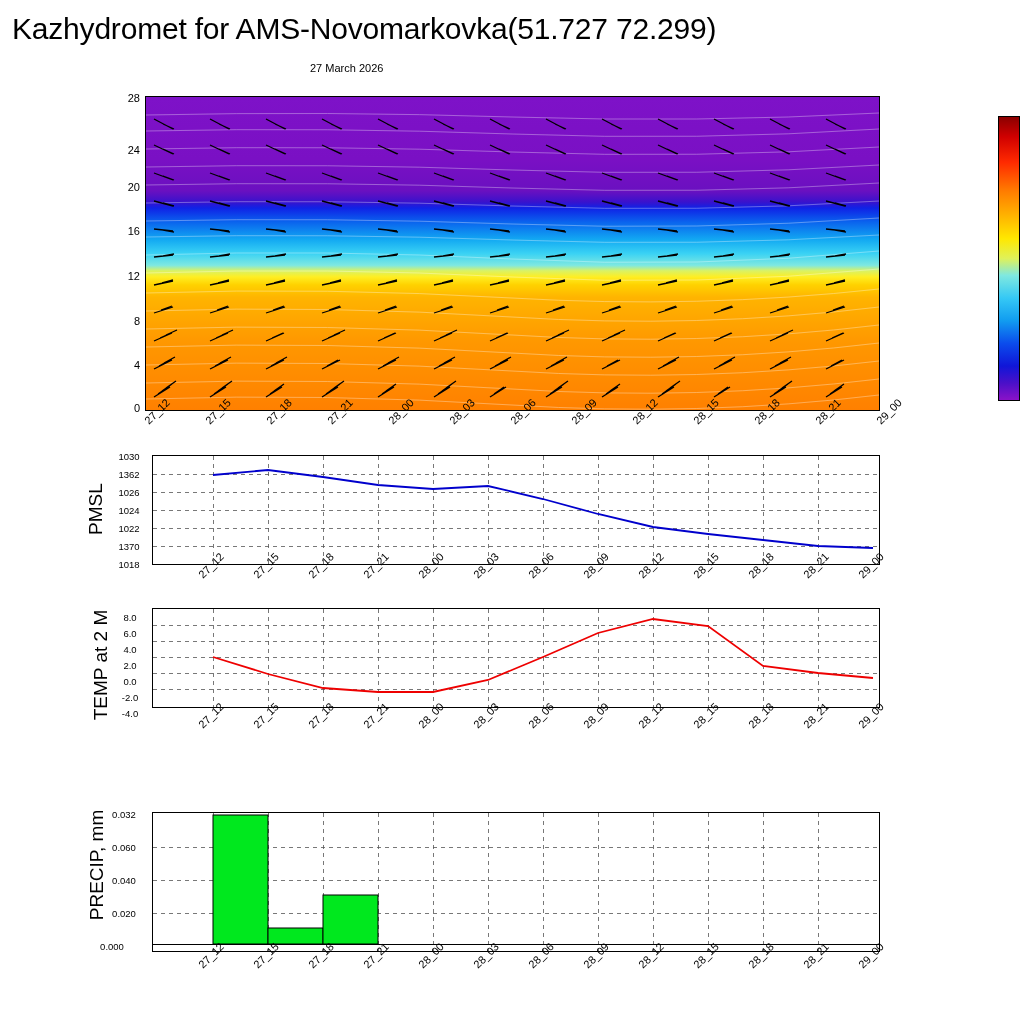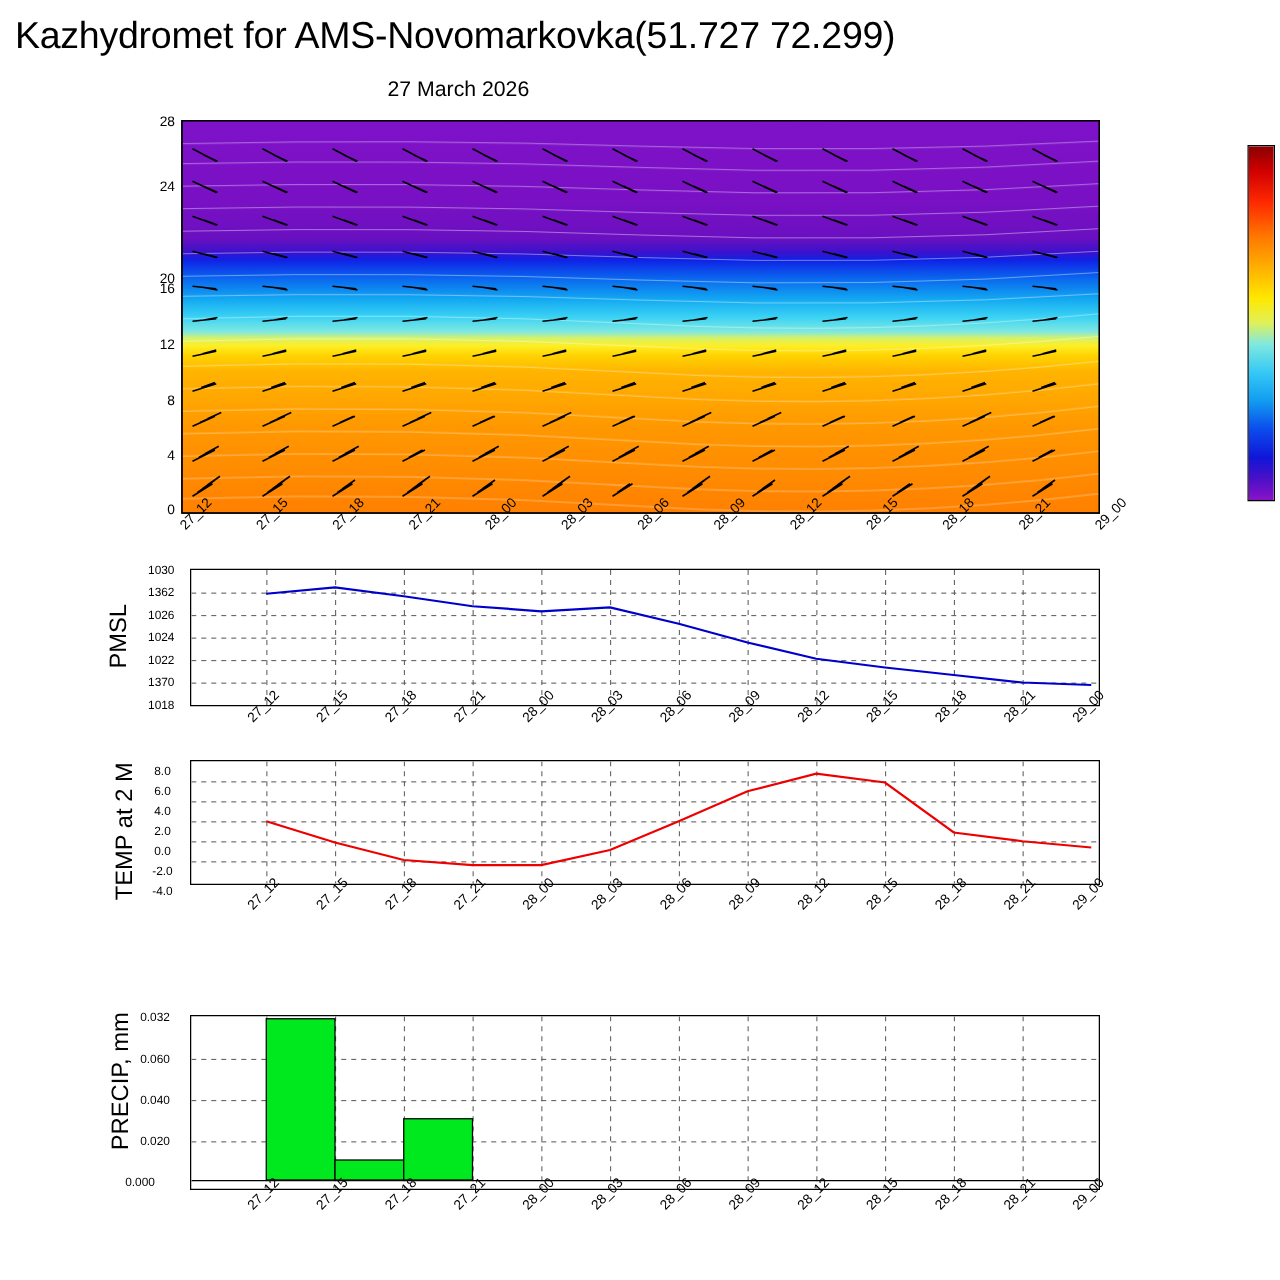--- a/index.html
+++ b/index.html
@@ -19,21 +19,21 @@
 
   
   #main-title {
     left: 12px; top: 12px;
     font-size: 30px;
     letter-spacing: -0.2px;
     white-space: nowrap;
   }
   #sub-title {
     left: 310px; top: 62px;
-    font-size: 17px;
+    font-size: 11px;
     white-space: nowrap;
   }
 
   
   #xsec-panel {
     left: 145px; top: 96px;
     width: 735px; height: 315px;
     border: 1px solid #000;
     box-sizing: border-box;
     overflow: hidden;
@@ -310,21 +310,21 @@
         <path d="M0 76 l19 7 M9 79 l11 4"></path>
         <path d="M0 48 l19 9 M9 52 l11 5"></path>
         <path d="M0 22 l19 10 M9 27 l11 5"></path>
       </g>
     </g>
   </svg>
 </div>
 
 <div class="axis-label" style="left:110px; top:92px;  width:30px;">28</div>
 <div class="axis-label" style="left:110px; top:144px; width:30px;">24</div>
-<div class="axis-label" style="left:110px; top:181px; width:30px;margin-top:36px;">20</div>
+<div class="axis-label" style="left:110px; top:181px; width:30px;">20</div>
 <div class="axis-label" style="left:110px; top:225px; width:30px;">16</div>
 <div class="axis-label" style="left:110px; top:270px; width:30px;">12</div>
 <div class="axis-label" style="left:117px; top:315px; width:23px;">8</div>
 <div class="axis-label" style="left:117px; top:359px; width:23px;">4</div>
 <div class="axis-label" style="left:117px; top:402px; width:23px;">0</div>
 
 <div class="tick-x" style="left:142px; top:418px;">27_12</div>
 <div class="tick-x" style="left:203px; top:418px;">27_15</div>
 <div class="tick-x" style="left:264px; top:418px;">27_18</div>
 <div class="tick-x" style="left:325px; top:418px;">27_21</div>

